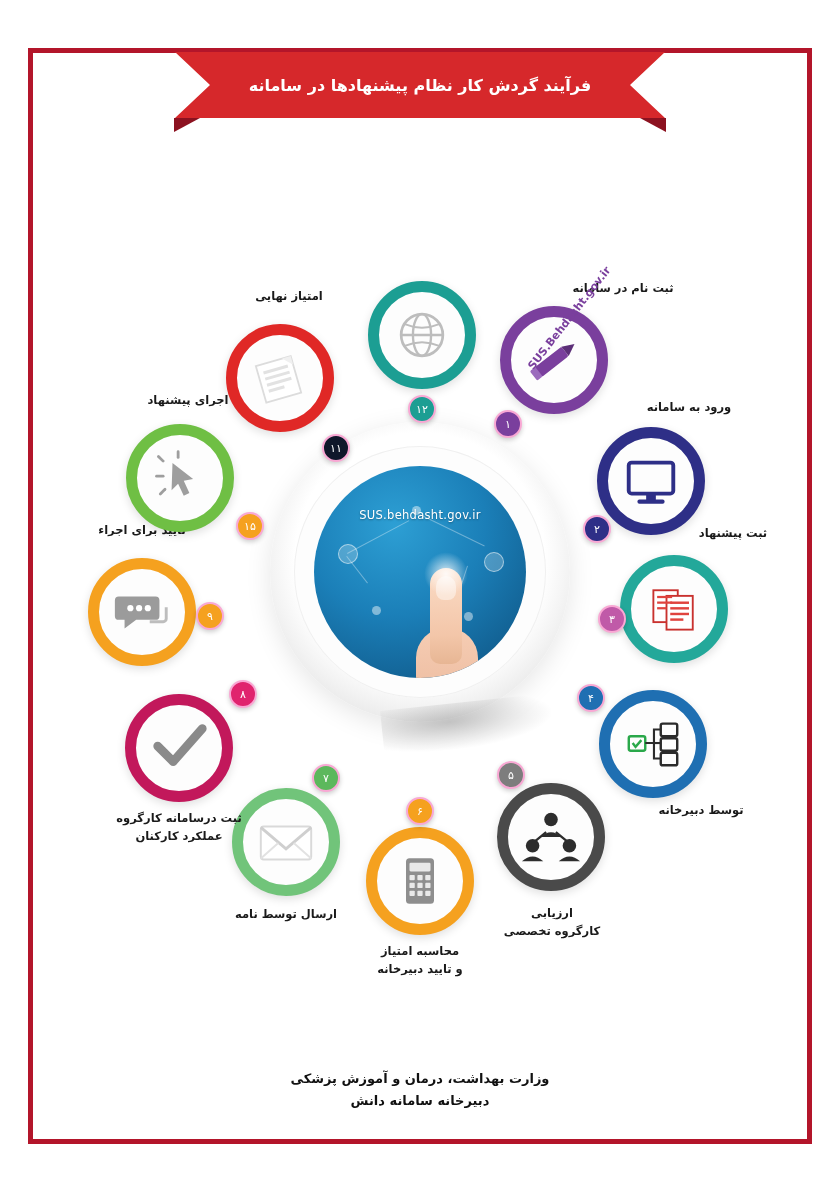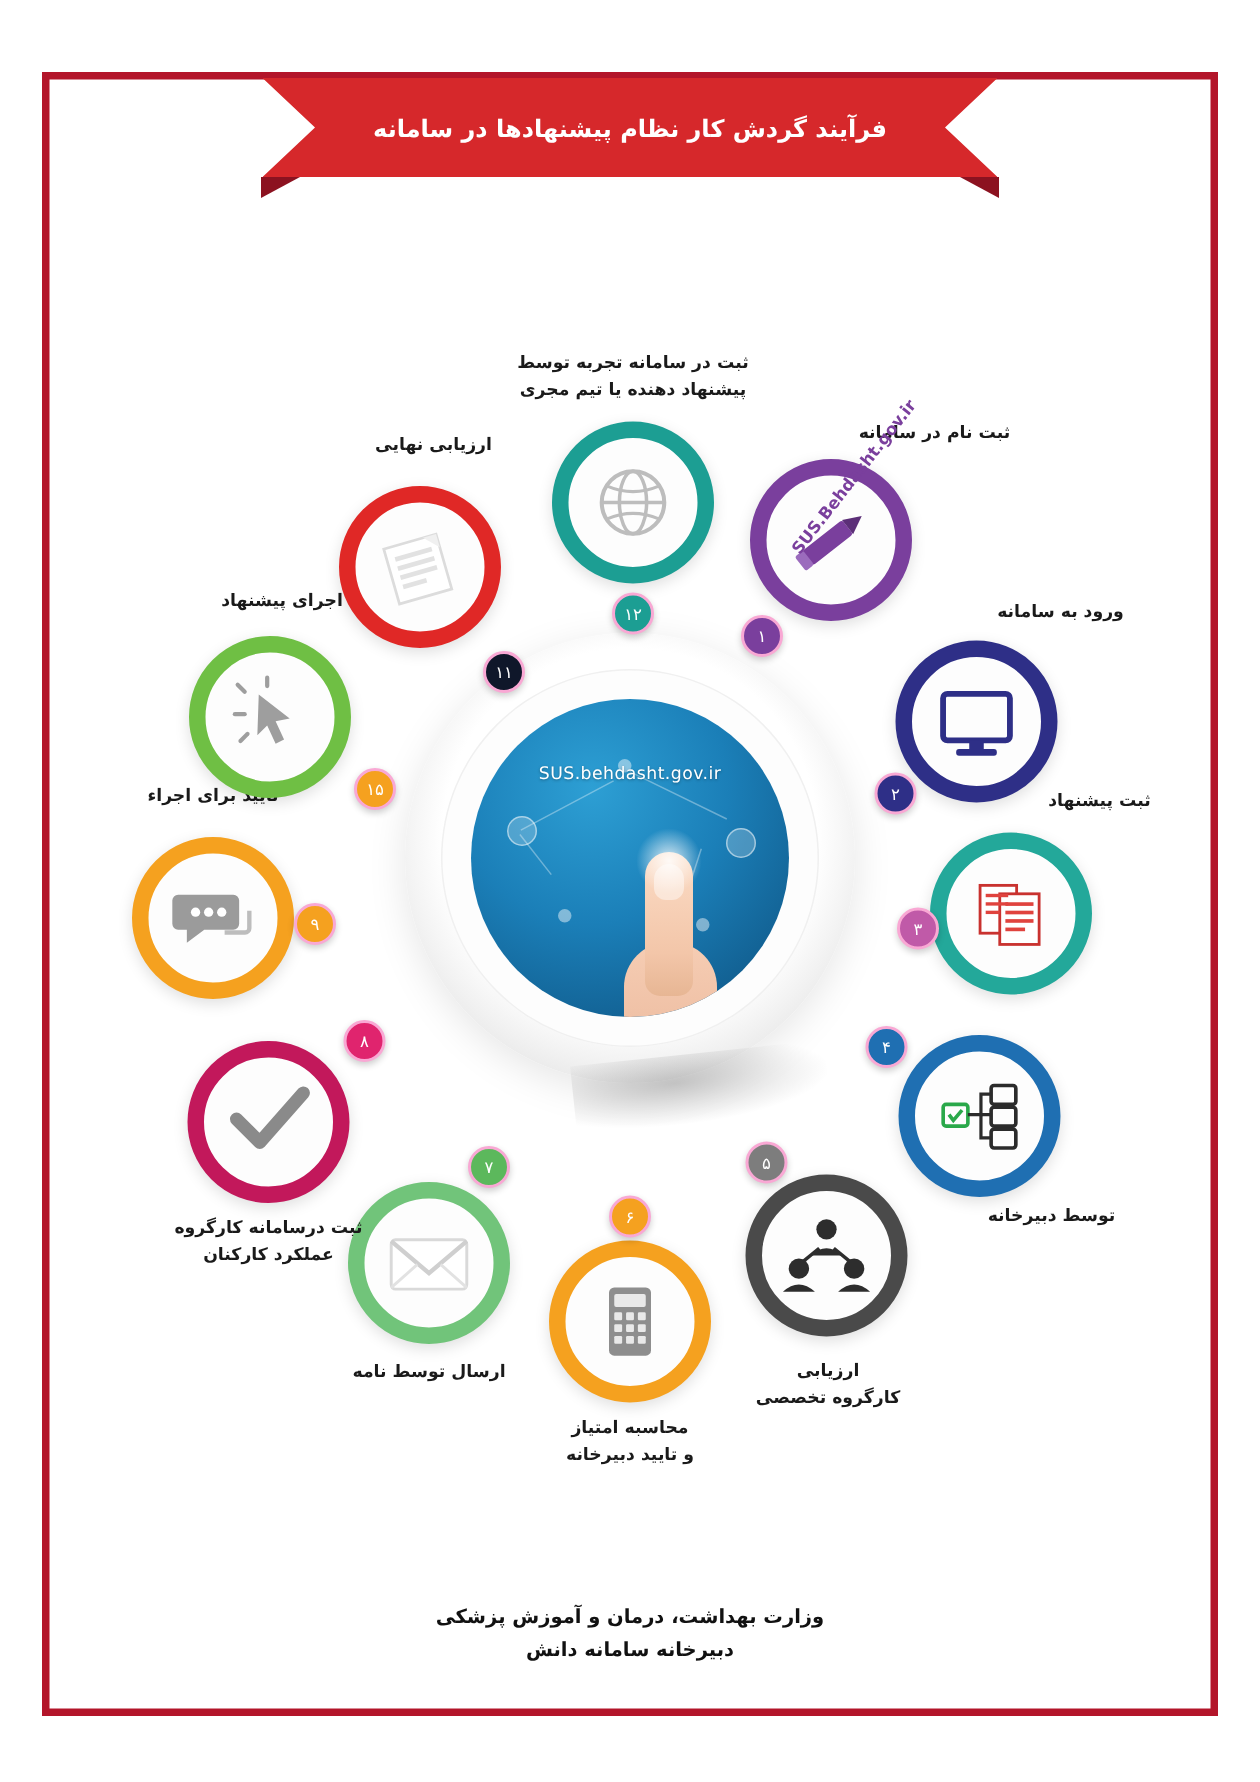--- a/index.html
+++ b/index.html
@@ -321,21 +321,21 @@
 
   <div class="node-item" style="left:597px;top:427px;">
     <div class="node-circle" style="border-color:#2e2f87;">
       <svg width="62" height="62" viewBox="0 0 64 64">
         <rect x="9" y="13" width="46" height="32" rx="3" fill="none" stroke="#2e2f87" stroke-width="4"></rect>
         <rect x="27" y="45" width="10" height="7" fill="#2e2f87"></rect>
         <rect x="18" y="51" width="28" height="4.5" rx="2" fill="#2e2f87"></rect>
       </svg>
     </div>
     <div class="badge" style="background:#2e2f87;left:-14px;top:88px;">۲</div>
-    <div class="node-label" style="left:30px;top:-28px;width:160px;">ورود به سامانه</div>
+    <div class="node-label" style="left:12px;top:-28px;width:160px;">ورود به سامانه</div>
   </div>
 
   <div class="node-item" style="left:620px;top:555px;">
     <div class="node-circle" style="border-color:#23a89a;">
       <svg width="60" height="60" viewBox="0 0 64 64">
         <rect x="10" y="12" width="26" height="34" fill="#fff" stroke="#c9322f" stroke-width="2"></rect>
         <rect x="24" y="18" width="28" height="36" fill="#fff" stroke="#c9322f" stroke-width="2"></rect>
         <g fill="#e0433e">
           <rect x="28" y="24" width="20" height="2.6"></rect>
             <rect x="28" y="30" width="20" height="2.6"></rect>
@@ -471,34 +471,32 @@
             <rect x="16" y="20" width="28" height="3.4"></rect>
               <rect x="16" y="27" width="28" height="3.4"></rect>
             <rect x="16" y="34" width="28" height="3.4"></rect>
               <rect x="16" y="41" width="18" height="3.4"></rect>
           </g>
           <polygon points="50,12 50,22 40,12" fill="#f0f0f0"></polygon>
         </g>
       </svg>
     </div>
     <div class="badge" style="background:#0f172a;left:96px;top:110px;">۱۱</div>
-    <div class="node-label" style="left:-12px;top:-36px;width:150px;">ارزیابی نهایی</div>
+    <div class="node-label" style="left:-12px;top:-36px;width:150px;">امتیاز نهایی</div>
   </div>
 
   <div class="node-item" style="left:368px;top:281px;">
     <div class="node-circle" style="border-color:#1c9e93;">
       <svg width="58" height="58" viewBox="0 0 64 64">
         <circle cx="32" cy="32" r="23" fill="none" stroke="#bdbdbd" stroke-width="3"></circle>
         <ellipse cx="32" cy="32" rx="10" ry="23" fill="none" stroke="#bdbdbd" stroke-width="2.6"></ellipse>
         <path d="M9 32 H55" stroke="#bdbdbd" stroke-width="2.6"></path>
         <path d="M13 20 q19 8 38 0" fill="none" stroke="#bdbdbd" stroke-width="2.2"></path>
         <path d="M13 44 q19 -8 38 0" fill="none" stroke="#bdbdbd" stroke-width="2.2"></path>
       </svg>
     </div>
     <div class="badge" style="background:#1c9e93;left:40px;top:114px;">۱۲</div>
-    <div class="node-label" style="left:-62px;top:-48px;width:232px;">ثبت در سامانه تجربه توسط
-پیشنهاد دهنده یا تیم مجری</div>
   </div>
 
 </div>
 
 <div class="footer">وزارت بهداشت، درمان و آموزش پزشکی
 دبیرخانه سامانه دانش</div>
 
 </body></html>

